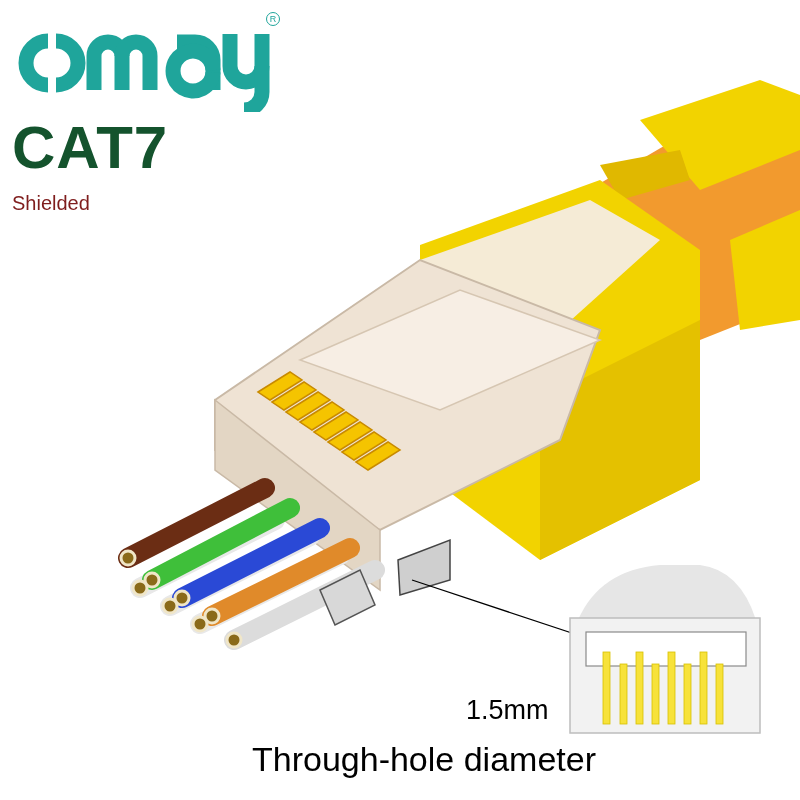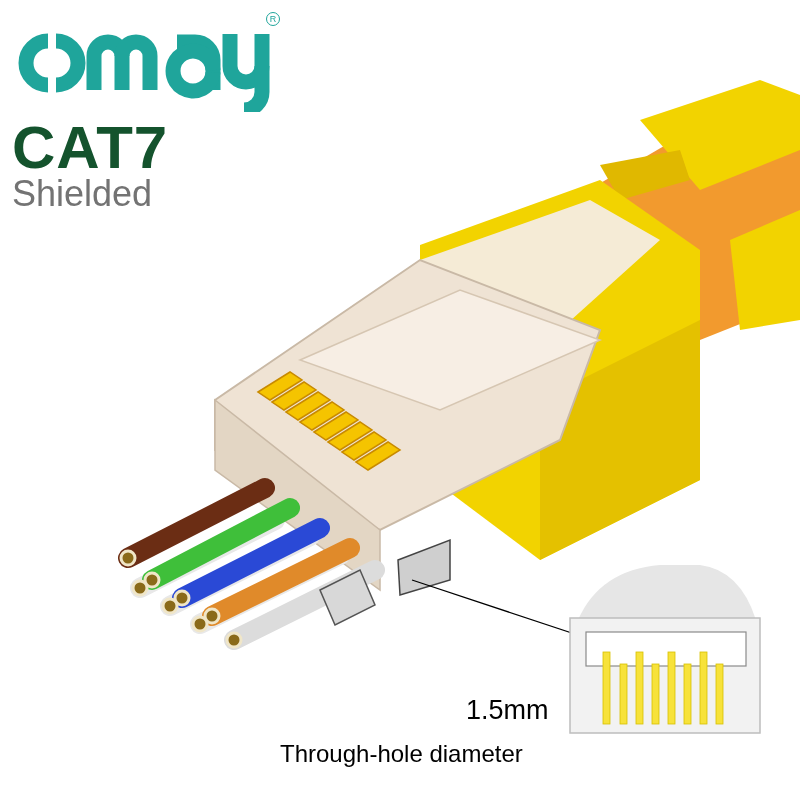--- a/index.html
+++ b/index.html
@@ -1,23 +1,23 @@
 <!DOCTYPE html>
 <html><head>
   <meta charset="utf-8">
   <style>
     html, body { margin: 0; padding: 0; }
     body { width: 800px; height: 800px; background: #ffffff; position: relative; overflow: hidden; font-family: "Liberation Sans", sans-serif; }
     .brand { position: absolute; left: 12px; top: 22px; width: 270px; height: 90px; }
     .reg { position: absolute; left: 266px; top: 12px; font-size: 12px; color: #1fa59b; border: 1px solid #1fa59b; border-radius: 50%; width: 12px; height: 12px; line-height: 12px; text-align: center; font-size: 9px; }
     .title { position: absolute; left: 12px; top: 118px; font-size: 60px; font-weight: bold; color: #14532d; letter-spacing: 1px; line-height: 1; }
-    .subtitle { position: absolute; left: 12px; top: 176px; font-size: 36px; color: #737373; line-height: 1; }
+    .subtitle { position: absolute; left: 12px; top: 193px; font-size: 20px; color: #7f1d1d; line-height: 1; }
     .product { position: absolute; left: 0; top: 0; width: 800px; height: 800px; }
     .dim-label { position: absolute; left: 466px; top: 695px; font-size: 27px; color: #000; text-align: center; }
-    .caption { position: absolute; left: 252px; top: 740px; font-size: 24px; color: #000; margin-left: 28px; }
+    .caption { position: absolute; left: 252px; top: 740px; font-size: 34px; color: #000; }
   </style>
 </head>
 <body>
 
 <svg class="brand" viewBox="0 0 270 90">
   <g fill="none" stroke="#1fa59b" stroke-width="15">
 
     <path d="M 36 19 A 22 22 0 0 0 36 63"></path>
     <path d="M 44 19 A 22 22 0 0 1 44 63"></path>
 

